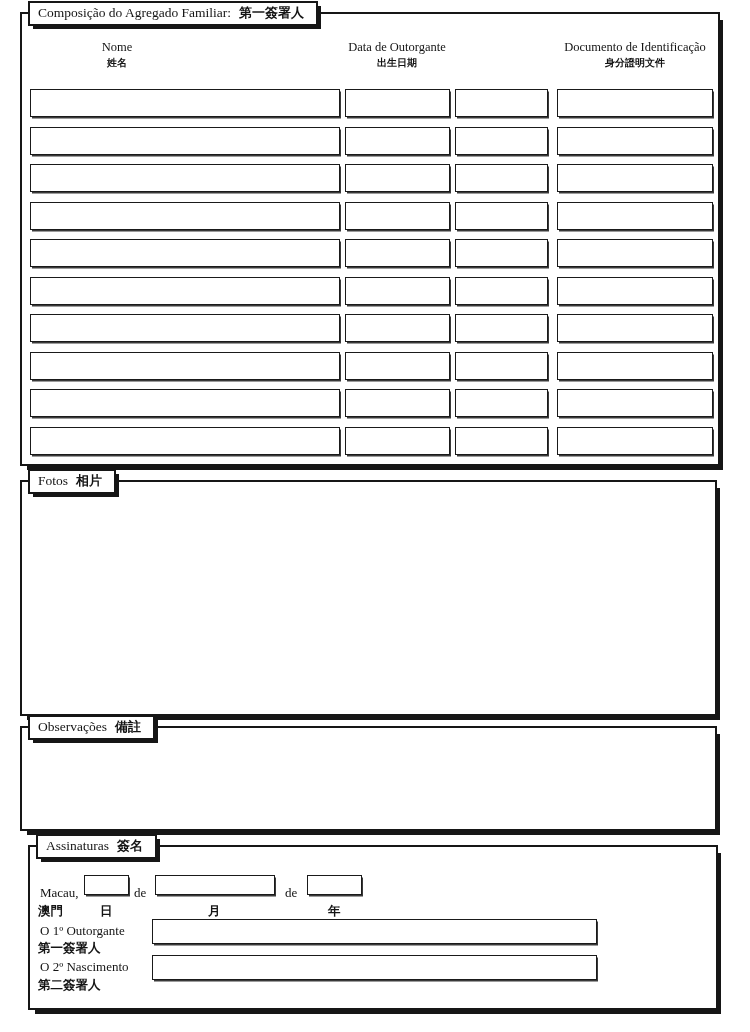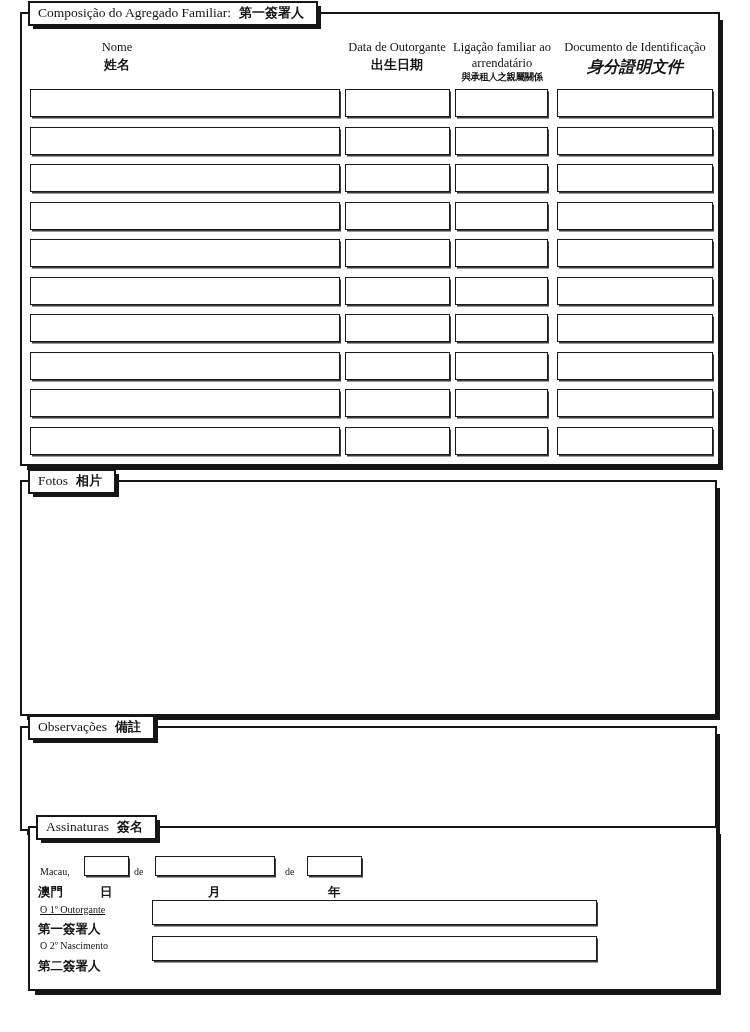--- a/index.html
+++ b/index.html
@@ -27,46 +27,46 @@
     padding:2px 12px 3px 8px;
     font-size:13.5px;
     white-space:nowrap;
     line-height:1.2;
   }
   .zh { font-weight:bold; }
   .tab .zh { margin-left:8px; font-size:13px; }
 
   
   .hd { position:absolute; top:26px; text-align:center; font-size:12.5px; line-height:1.25; }
-  .hd .zh { display:block; font-size:13px; margin-top:1px; }
+  .hd .zh { display:block; font-size:10px; margin-top:1px; }
   .hd-1 { left:20px;  width:150px; }
   .hd-2 { left:320px; width:110px; }
   .hd-3 { left:415px; width:130px; }
   .hd-4 { left:518px; width:190px; }
   .hd-3 .zh { font-size:9.5px; letter-spacing:-0.5px; }
-  .hd-4 .zh { font-size:16px;font-style:italic; }
+  .hd-4 .zh { font-size:10px; }
 
   #household-rows { position:absolute; top:75px; left:0; right:0; }
   .hrow { position:relative; height:28px; margin-bottom:9.5px; }
   .cell {
     position:absolute; top:0; height:28px;
     border:1.5px solid #1a1a1a;
     background:#fff;
     box-sizing:border-box;
     box-shadow:1.5px 2px 0 -0.5px #3a3a3a;
   }
   .c1 { left:8px;   width:310px; }
   .c2 { left:323px; width:105px; }
   .c3 { left:433px; width:93px;  }
   .c4 { left:535px; width:156px; }
 
   .fill-area { position:absolute; left:2px; top:2px; right:2px; bottom:2px; }
 
   
-  .sig-label { position:absolute; font-size:10px; white-space:nowrap;text-align:center; }
+  .sig-label { position:absolute; font-size:13px; white-space:nowrap;text-align:center; }
   .sig-zh { position:absolute; font-size:12.5px; font-weight:bold; white-space:nowrap; }
   .sig-box {
     position:absolute;
     border:1.5px solid #1a1a1a;
     background:#fff;
     box-sizing:border-box;
     box-shadow:1.5px 2px 0 -0.5px #3a3a3a;
   }
 </style>
 </head>
@@ -78,24 +78,20 @@
     <span>Composição do Agregado Familiar:</span><span class="zh">第一簽署人</span>
   </div>
 
   <div class="hd hd-1">
     <span>Nome</span>
     <span class="zh">姓名</span>
   </div>
   <div class="hd hd-2">
     <span>Data de Outorgante</span>
     <span class="zh">出生日期</span>
-  </div>
-  <div class="hd hd-3">
-    <span>Ligação familiar ao arrendatário</span>
-    <span class="zh">與承租人之親屬關係</span>
   </div>
   <div class="hd hd-4">
     <span>Documento de Identificação</span>
     <span class="zh">身分證明文件</span>
   </div>
 
   <div id="household-rows">
       <div class="hrow">
         <div class="cell c1"></div>
         <div class="cell c2"></div>
@@ -166,37 +162,37 @@
   <div class="fill-area"></div>
 </div>
 
 <div class="panel" style="left:20px; top:726px; width:697px; height:105px;text-align:center;">
   <div class="tab">
     <span>Observações</span><span class="zh">備註</span>
   </div>
   <div class="fill-area"></div>
 </div>
 
-<div class="panel" style="left:28px; top:826px; width:690px; height:165px;">
+<div class="panel" style="left:28px; top:845px; width:690px; height:165px;">
   <div class="tab">
     <span>Assinaturas</span><span class="zh">簽名</span>
   </div>
 
   <span class="sig-label" style="left:10px; top:38px;">Macau,</span>
   <div class="sig-box" style="left:54px; top:28px; width:45px; height:20px;"></div>
   <span class="sig-label" style="left:104px; top:38px;">de</span>
   <div class="sig-box" style="left:125px; top:28px; width:120px; height:20px;"></div>
   <span class="sig-label" style="left:255px; top:38px;">de</span>
   <div class="sig-box" style="left:277px; top:28px; width:55px; height:20px;"></div>
 
   <span class="sig-zh" style="left:8px; top:56px;">澳門</span>
   <span class="sig-zh" style="left:70px; top:56px;">日</span>
   <span class="sig-zh" style="left:178px; top:56px;">月</span>
   <span class="sig-zh" style="left:298px; top:56px;">年</span>
 
-  <span class="sig-label" style="left:10px; top:76px;text-decoration:underline;">O 1º Outorgante</span>
+  <span class="sig-label" style="left:10px; top:76px;">O 1º Outorgante</span>
   <div class="sig-box" style="left:122px; top:72px; width:445px; height:25px;"></div>
   <span class="sig-zh" style="left:8px; top:93px;">第一簽署人</span>
 
   <span class="sig-label" style="left:10px; top:112px;">O 2º Nascimento</span>
   <div class="sig-box" style="left:122px; top:108px; width:445px; height:25px;"></div>
   <span class="sig-zh" style="left:8px; top:130px;">第二簽署人</span>
 </div>
 
 </body></html>

